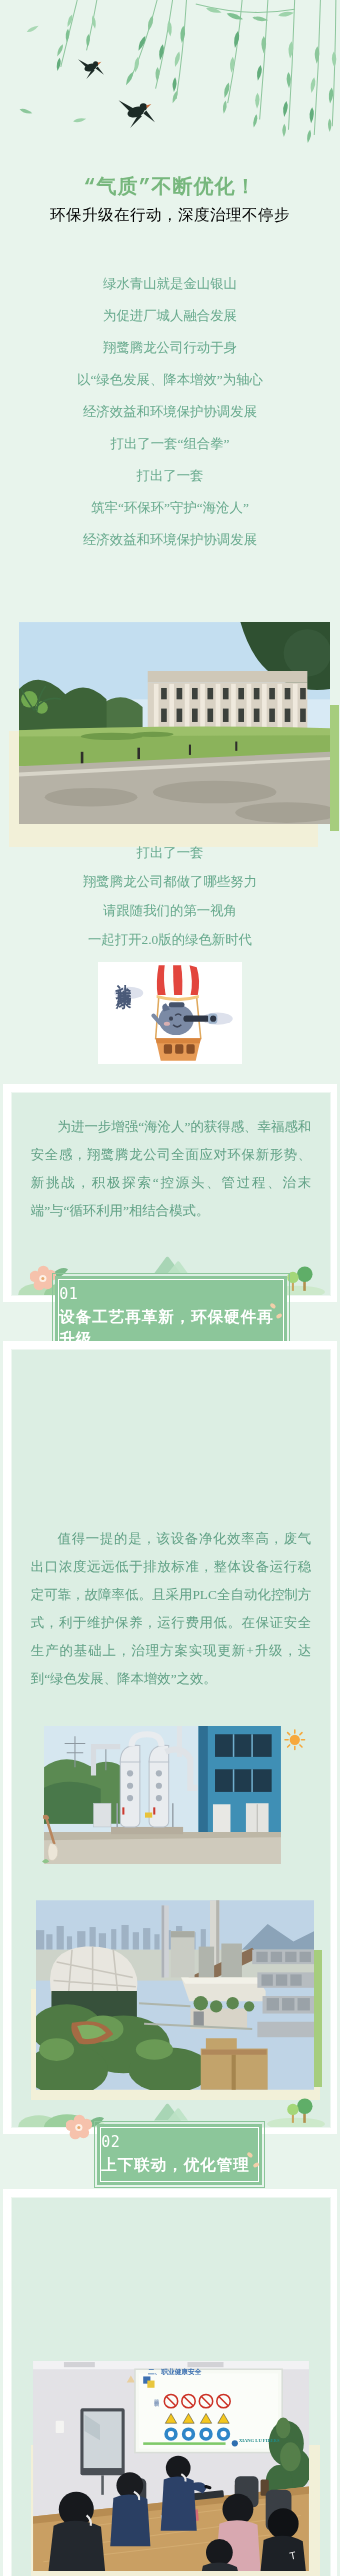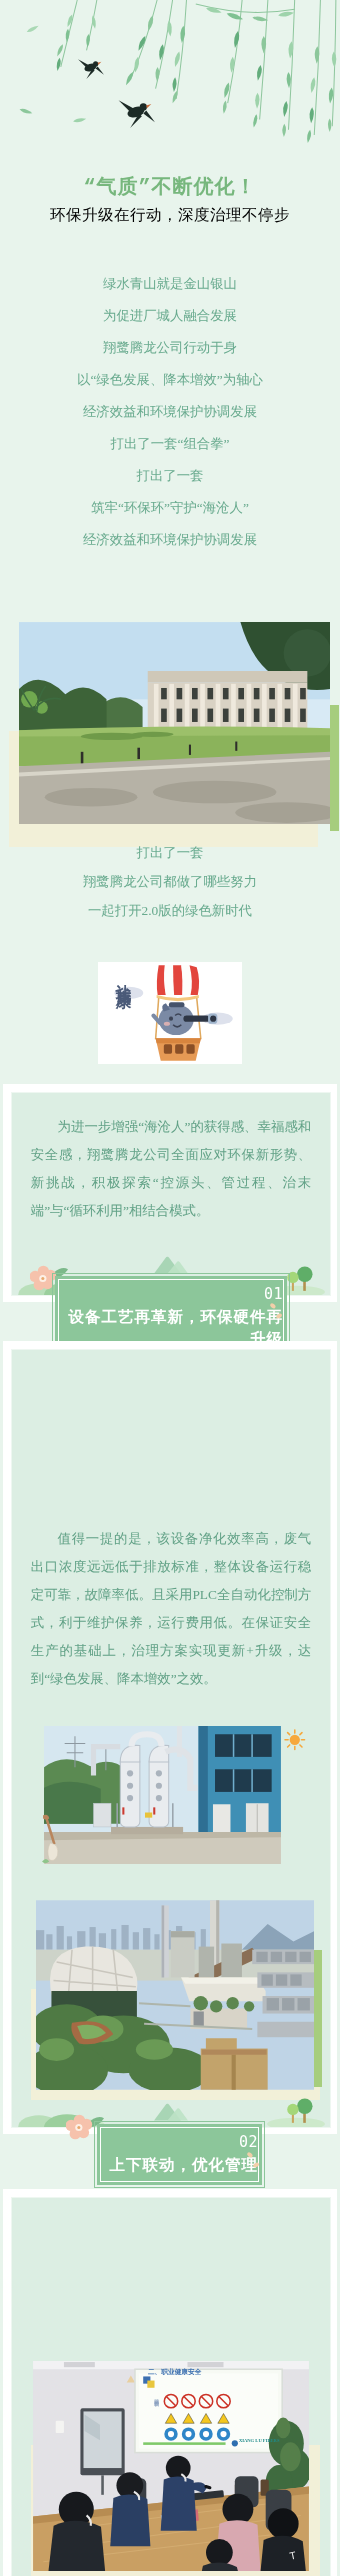--- a/index.html
+++ b/index.html
@@ -15,21 +15,21 @@
   .poem div{height:32px;line-height:32px;}
   .poem.tight div{height:29px;line-height:29px;}
   
   .card{position:absolute;left:3.1px;right:3.1px;background:#ffffff;padding:8.2px;box-sizing:border-box;}
   .card-in{position:relative;background:#dceee3;width:100%;height:100%;border:0.5px solid #eef7f1;overflow:hidden;}
   .para{position:absolute;left:18.5px;right:18.5px;text-align:justify;text-indent:2em;
         font-size:13.4px;line-height:28px;color:#61a186;}
   
   .banner{position:absolute;border:0.5px solid #8cc69a;padding:2.1px;}
   .banner-in{background:#8cc69a;padding:3.1px;}
-  .banner-core{border:1px solid #ffffff;text-align:right;color:#fff;}
+  .banner-core{border:1px solid #ffffff;text-align:left;color:#fff;}
   .b-num{font-size:15px;line-height:23px;letter-spacing:0.5px;font-family:"DejaVu Sans Mono",monospace;}
   .b-title{font-size:15.5px;line-height:21.6px;letter-spacing:1px;font-weight:bold;}
   .petal{position:absolute;width:6.2px;height:3.6px;border-radius:50%;background:#f2cfa9;}
   
   .cream{position:absolute;background:#f2f0d8;}
   .limebar{position:absolute;background:#a6cd7d;}
   .vtext{writing-mode:vertical-rl;text-orientation:upright;font-weight:bold;}
 </style>
 </head>
 <body>
@@ -204,20 +204,21 @@
     <g fill="#70a84f">
         <circle cx="20" cy="150" r="16"></circle>
         <circle cx="44" cy="166" r="12"></circle>
       </g>
     <path d="M30 170 q20 -28 52 -20 M30 172 q-18 -24 -26 -44 M34 176 q4 -36 18 -52" stroke="#3c6b3f" stroke-width="3" fill="none"></path>
   </svg>
 
   <div class="abs poem tight" style="top:838px">
     <div>打出了一套</div>
     <div>翔鹭腾龙公司都做了哪些努力</div>
+    <div>请跟随我们的第一视角</div>
     <div>一起打开2.0版的绿色新时代</div>
   </div>
 
   <div class="abs" style="left:98px;top:962px;width:144px;height:102px;background:#ffffff">
     <svg width="144" height="102" viewBox="0 0 280 198">
       <ellipse cx="60" cy="60" rx="28" ry="12" fill="#dde1ec"></ellipse>
       <ellipse cx="232" cy="110" rx="30" ry="12" fill="#dde1ec"></ellipse>
       <g>
         <path d="M118 6 Q112 40 116 64 L132 64 Q126 36 130 6 Z" fill="#e2453c"></path>
         <path d="M130 6 Q128 38 132 64 L148 64 Q146 36 146 6 Z" fill="#fdfdfb"></path>

